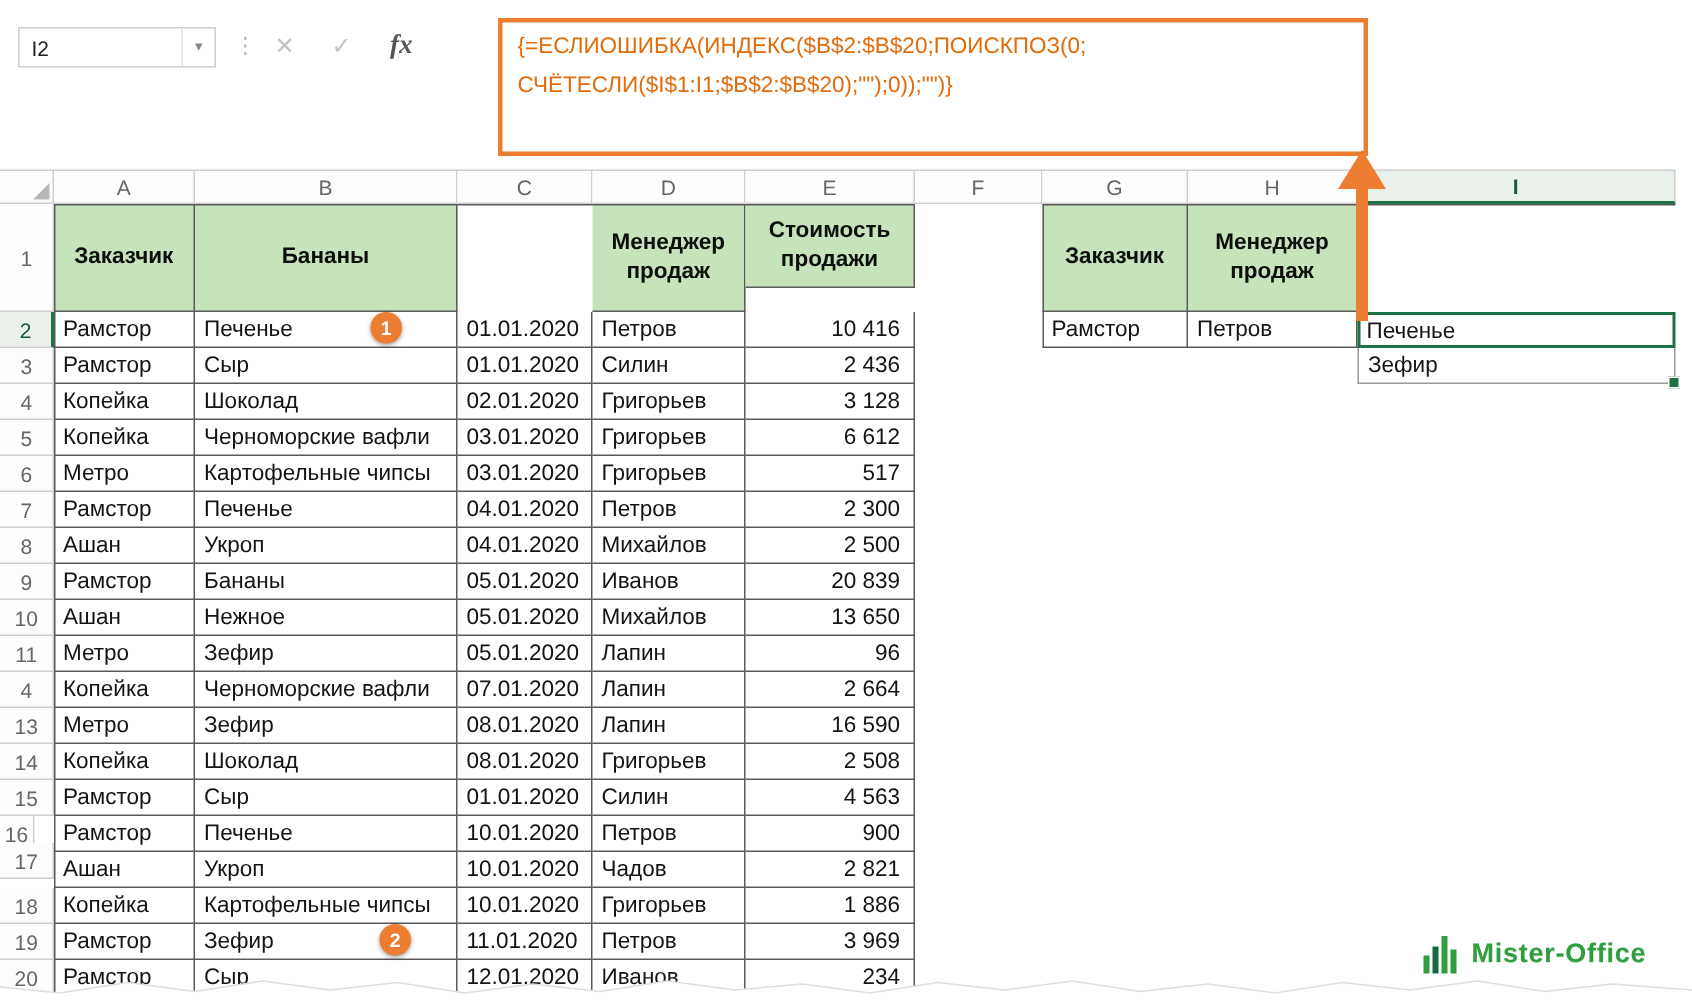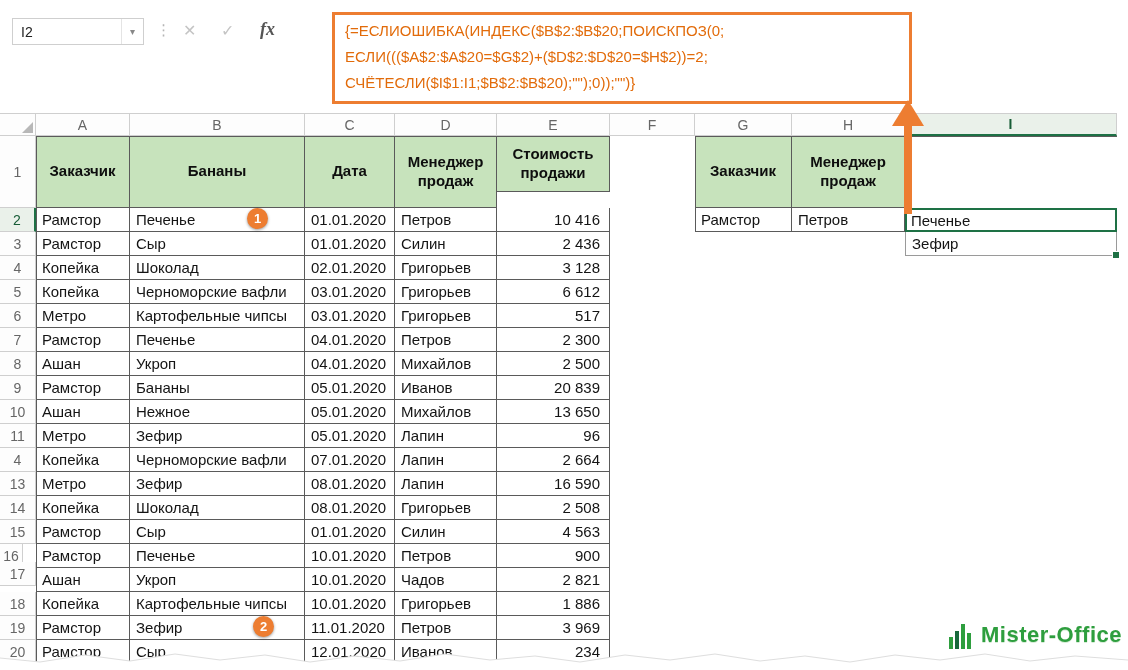--- a/index.html
+++ b/index.html
@@ -50,40 +50,39 @@
   
   .badge { position:absolute; width:21px; height:21px; border-radius:50%; background:#ED7D31;
     color:#fff; font-size:13px; font-weight:bold; display:flex; align-items:center;
     justify-content:center; box-shadow:0 1px 3px rgba(0,0,0,.4); z-index:20; }
   .arrow { position:absolute; z-index:15; }
   .torn { position:absolute; left:0; bottom:0; z-index:25; pointer-events:none; }
 
   
   .logo { position:absolute; left:948px; top:620px; display:flex; align-items:center;
     gap:5px; z-index:30; }
-  .logo-text { font-size:22px; font-weight:bold; color:#2E9E3E;
+  .logo-text { font-size:18px; font-weight:bold; color:#2E9E3E;
     text-shadow:0 1px 0 #d7ecd7; letter-spacing:.5px; }
 </style>
 </head>
 <body>
 
 <div class="screen">
 
   <div class="name-box">
     <span class="nb-text">I2</span>
     <span class="nb-arrow">▾</span>
   </div>
   <span class="fb-dots">⋮</span>
   <span class="fb-btn" id="btn-cancel">✕</span>
   <span class="fb-btn" id="btn-enter">✓</span>
   <span class="fb-btn" id="btn-fx">fx</span>
 
   <div class="formula-box">
     <div>{=ЕСЛИОШИБКА(ИНДЕКС($B$2:$B$20;ПОИСКПОЗ(0;</div>
-    <div>ЕСЛИ((($A$2:$A$20=$G$2)+($D$2:$D$20=$H$2))=2;</div>
     <div>СЧЁТЕСЛИ($I$1:I1;$B$2:$B$20);"");0));"")}</div>
   </div>
 
   <div id="grid">
       <div class="colhead corner" style="left: 0px; top: 0px; width: 36px; height: 22px;"></div>
       <div class="colhead" style="left: 36px; top: 0px; width: 94px; height: 22px; line-height: 22px;">A</div>
       <div class="colhead" style="left: 130px; top: 0px; width: 175px; height: 22px; line-height: 22px;">B</div>
       <div class="colhead" style="left: 305px; top: 0px; width: 90px; height: 22px; line-height: 22px;">C</div>
       <div class="colhead" style="left: 395px; top: 0px; width: 102px; height: 22px; line-height: 22px;">D</div>
       <div class="colhead" style="left: 497px; top: 0px; width: 113px; height: 22px; line-height: 22px;">E</div>
@@ -106,21 +105,20 @@
       <div class="rowhead" style="left: 0px; top: 358px; width: 36px; height: 24px; line-height: 24px;">13</div>
       <div class="rowhead" style="left: 0px; top: 382px; width: 36px; height: 24px; line-height: 24px;">14</div>
       <div class="rowhead" style="left: 0px; top: 406px; width: 36px; height: 24px; line-height: 24px;">15</div>
       <div class="rowhead" style="left: 0px; top: 430px; width: 23px; height: 24px; line-height: 24px; text-align: center;">16</div>
       <div class="rowhead" style="left: 0px; top: 448px; width: 36px; height: 24px; line-height: 24px;">17</div>
       <div class="rowhead" style="left: 0px; top: 478px; width: 36px; height: 24px; line-height: 24px;">18</div>
       <div class="rowhead" style="left: 0px; top: 502px; width: 36px; height: 24px; line-height: 24px;">19</div>
       <div class="rowhead" style="left: 0px; top: 526px; width: 36px; height: 24px; line-height: 24px;">20</div>
       <div class="cell hdr bordered" style="left: 36px; top: 22px; width: 94px; height: 72px;">Заказчик</div>
       <div class="cell hdr bordered" style="left: 130px; top: 22px; width: 175px; height: 72px;">Бананы</div>
-      <div class="cell hdr bordered" style="left: 305px; top: 22px; width: 90px; height: 72px;">Дата</div>
       <div class="cell hdr bordered" style="left: 395px; top: 22px; width: 102px; height: 72px;">Менеджер продаж</div>
       <div class="cell hdr bordered" style="left: 497px; top: 22px; width: 113px; height: 56px;">Стоимость продажи</div>
       <div class="cell hdr bordered" style="left: 695px; top: 22px; width: 97px; height: 72px;">Заказчик</div>
       <div class="cell hdr bordered" style="left: 792px; top: 22px; width: 113px; height: 72px;">Менеджер продаж</div>
       <div class="cell bordered" style="left: 36px; top: 94px; width: 94px; height: 24px;">Рамстор</div>
       <div class="cell bordered" style="left: 130px; top: 94px; width: 175px; height: 24px;">Печенье</div>
       <div class="cell bordered" style="left: 305px; top: 94px; width: 90px; height: 24px;">01.01.2020</div>
       <div class="cell bordered" style="left: 395px; top: 94px; width: 102px; height: 24px;">Петров</div>
       <div class="cell bordered num" style="left: 497px; top: 94px; width: 113px; height: 24px; text-align: center;">10 416</div>
       <div class="cell bordered" style="left: 695px; top: 94px; width: 97px; height: 24px;">Рамстор</div>

